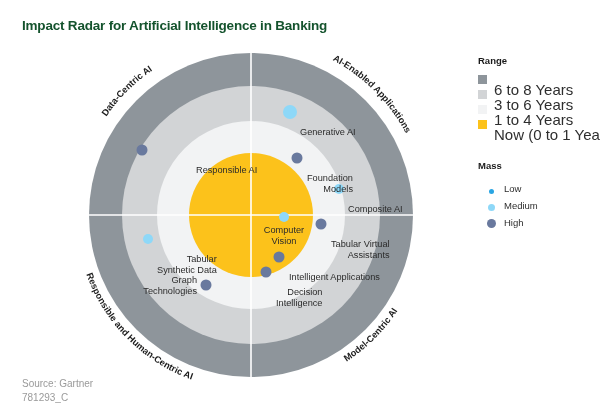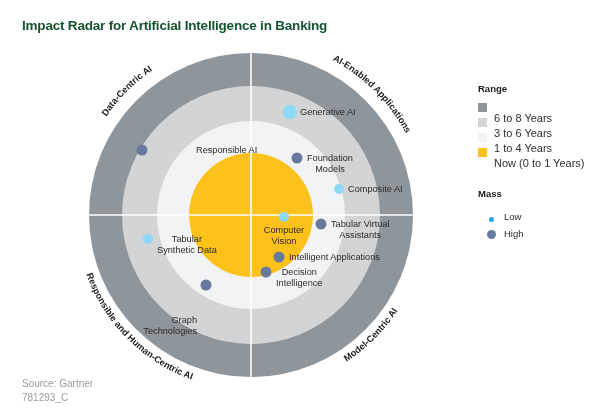--- a/index.html
+++ b/index.html
@@ -45,35 +45,34 @@
     position: absolute;
     left: 478px;
     top: 55px;
     width: 120px;
   }
   .legend-heading {
     font-size: 9.5px;
     font-weight: bold;
     color: #1b1b1b;
     margin-bottom: 6px;
-    margin-top: 28px;
   }
   .legend-row {
     display: flex;
     align-items: center;
     height: 15px;
   }
   .legend-swatch {
     width: 9px;
     height: 9px;
     flex: 0 0 9px;
     margin-right: 7px;
   }
   .legend-label {
-    font-size: 11px;
+    font-size: 15px;
     color: #2e2e2e;
     white-space: nowrap;
     margin-top: 20px;
   }
   #mass-heading {
     margin-top: 28px;
   }
   .mass-row {
     display: flex;
     align-items: flex-end;
@@ -107,21 +106,21 @@
   }
 
   
   .blip-label {
     position: absolute;
     font-size: 9.2px;
     color: #2b2b2b;
     line-height: 10.5px;
     white-space: pre;
   }
-  .blip-label.align-left  { text-align: center; }
+  .blip-label.align-left  { text-align: right; margin-top: 20px; }
   .blip-label.align-right { text-align: right; }
   .blip-label.align-center{ text-align: center; }
 </style>
 </head>
 <body>
 
 <div id="chart-title">Impact Radar for Artificial Intelligence in Banking</div>
 
 <div id="radar-area">
   <svg id="radar-svg" width="470" height="415">
@@ -168,21 +167,21 @@
       <div class="blip-label align-left" style="left: 348px; top: 184px;">Composite AI</div>
       <div class="blip-label align-center" style="left: 224px; width: 120px; top: 225px;">Computer
 Vision</div>
       <div class="blip-label align-left" style="left: 331px; top: 219px;">Tabular Virtual
 Assistants</div>
       <div class="blip-label align-left" style="left: 157px; top: 234px;">Tabular
 Synthetic Data</div>
       <div class="blip-label align-left" style="left: 289px; top: 252px;">Intelligent Applications</div>
       <div class="blip-label align-left" style="left: 276px; top: 267px;">Decision
 Intelligence</div>
-      <div class="blip-label align-right" style="right: 273px; top: 275px; margin-top: 40px;">Graph
+      <div class="blip-label align-right" style="right: 273px; top: 275px;">Graph
 Technologies</div>
     </div>
 </div>
 
 <div id="legend">
   <div class="legend-heading">Range</div>
   <div id="range-rows">
       <div class="legend-row">
         <span class="legend-swatch" style="background: rgb(142, 149, 155);"></span>
         <span class="legend-label">6 to 8 Years</span>
@@ -204,20 +203,26 @@
   <div class="legend-heading" id="mass-heading">Mass</div>
   <div id="mass-rows">
       <div class="mass-row">
         <span class="mass-dot-cell">
           <span class="mass-dot" style="width: 5px; height: 5px; background: rgb(41, 165, 227);"></span>
         </span>
         <span class="mass-label">Low</span>
       </div>
       <div class="mass-row">
         <span class="mass-dot-cell">
+          <span class="mass-dot" style="width: 7px; height: 7px; background: rgb(142, 216, 248);"></span>
+        </span>
+        <span class="mass-label">Medium</span>
+      </div>
+      <div class="mass-row">
+        <span class="mass-dot-cell">
           <span class="mass-dot" style="width: 9px; height: 9px; background: rgb(105, 121, 158);"></span>
         </span>
         <span class="mass-label">High</span>
       </div>
     </div>
 </div>
 
 <div id="source-block">
   <div>Source: Gartner</div>
   <div>781293_C</div>

